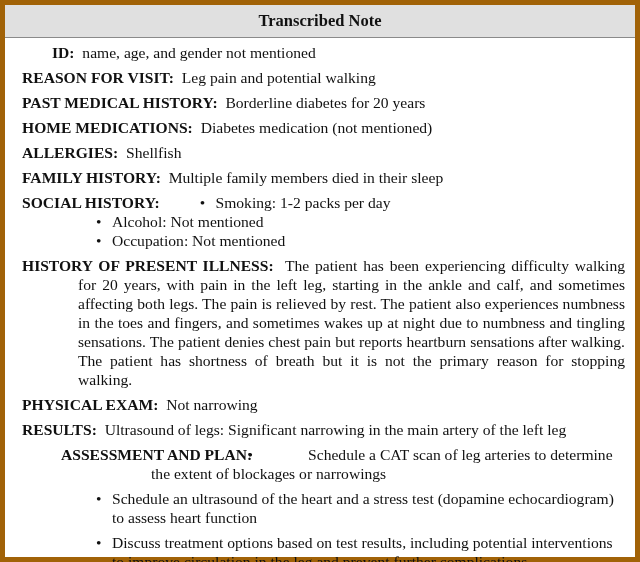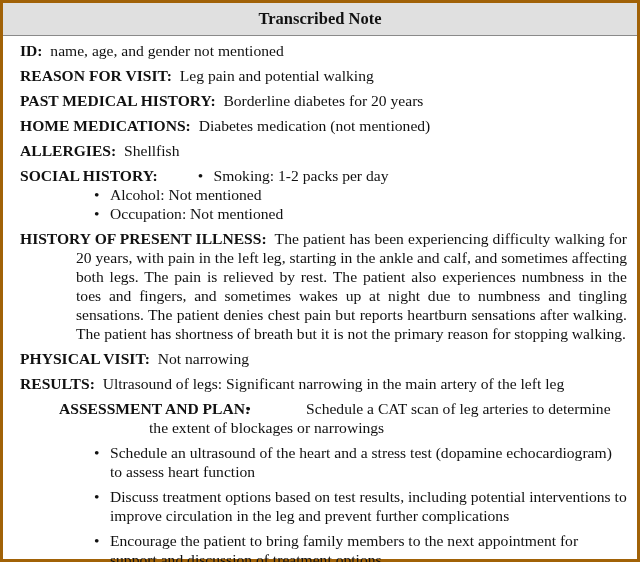--- a/index.html
+++ b/index.html
@@ -1,37 +1,37 @@
 <!DOCTYPE html>
 <html><head>
   <meta charset="utf-8">
   <style>
     html, body { margin: 0; padding: 0; background: #ffffff; }
     body { width: 640px; height: 562px; overflow: hidden; }
     .note {
       box-sizing: border-box;
       width: 640px; height: 562px;
-      border: 3px solid #a16207;
+      border: 5px solid #a16207;
       font-family: "Liberation Serif", "DejaVu Serif", serif;
       font-size: 15.6px;
       color: #111111;
       line-height: 19px;
     }
     .header {
       background: #e0e0e0;
       border-bottom: 1px solid #8a8a8a;
       height: 32px;
       line-height: 32px;
       text-align: center;
       font-weight: bold;
       font-size: 16.5px;
     }
     .body { padding: 0 10px 0 17px; }
     .row { margin-top: 6px; }
-    .row:first-child { margin-top: 5px; }
+    .row:first-child { margin-top: 5px; margin-left: 30px; }
     .lbl { font-weight: bold; }
     .hang { padding-left: 56px; text-indent: -56px; }
     .bl { list-style: none; margin: 0; padding: 0; }
     .bl li { position: relative; padding-left: 0; }
     .bl.indent li { margin-left: 72px; padding-left: 18px; }
     .bl.indent li .dot { position: absolute; left: 2px; top: 0; }
     .inline-dot { display: inline-block; width: 18px; text-align: center; margin-left: 30px; }
     .ap-first { padding-left: 90px; text-indent: -90px; margin-left: 39px; }
     .ap-list li { margin-top: 6px; }
     .ap-list li:first-child { margin-top: 0; }
@@ -62,40 +62,44 @@
     <div class="row">
       <span class="lbl">HOME MEDICATIONS:</span>&nbsp;
       <span>Diabetes medication (not mentioned)</span>
     </div>
 
     <div class="row">
       <span class="lbl">ALLERGIES:</span>&nbsp;
       <span>Shellfish</span>
     </div>
 
+    <div class="row">
+      <span class="lbl">FAMILY HISTORY:</span>&nbsp;
+      <span>Multiple family members died in their sleep</span>
+    </div>
 
     <div class="row">
       <div>
         <span class="lbl">SOCIAL HISTORY:</span>
         <span class="inline-dot">•</span>
         <span>Smoking: 1-2 packs per day</span>
       </div>
       <ul class="bl indent">
         <li><span class="dot">•</span><span>Alcohol: Not mentioned</span></li>
         <li><span class="dot">•</span><span>Occupation: Not mentioned</span></li>
       </ul>
     </div>
 
     <div class="row hang" style="text-align: justify;">
       <span class="lbl">HISTORY OF PRESENT ILLNESS:</span>&nbsp;
       <span>The patient has been experiencing difficulty walking for 20 years, with pain in the left leg, starting in the ankle and calf, and sometimes affecting both legs. The pain is relieved by rest. The patient also experiences numbness in the toes and fingers, and sometimes wakes up at night due to numbness and tingling sensations. The patient denies chest pain but reports heartburn sensations after walking. The patient has shortness of breath but it is not the primary reason for stopping walking.</span>
     </div>
 
     <div class="row">
-      <span class="lbl">PHYSICAL VISIT:</span>&nbsp;
+      <span class="lbl">PHYSICAL EXAM:</span>&nbsp;
       <span>Not narrowing</span>
     </div>
 
     <div class="row">
       <span class="lbl">RESULTS:</span>&nbsp;
       <span>Ultrasound of legs: Significant narrowing in the main artery of the left leg</span>
     </div>
 
     <div class="row">
       <div class="ap-first">

